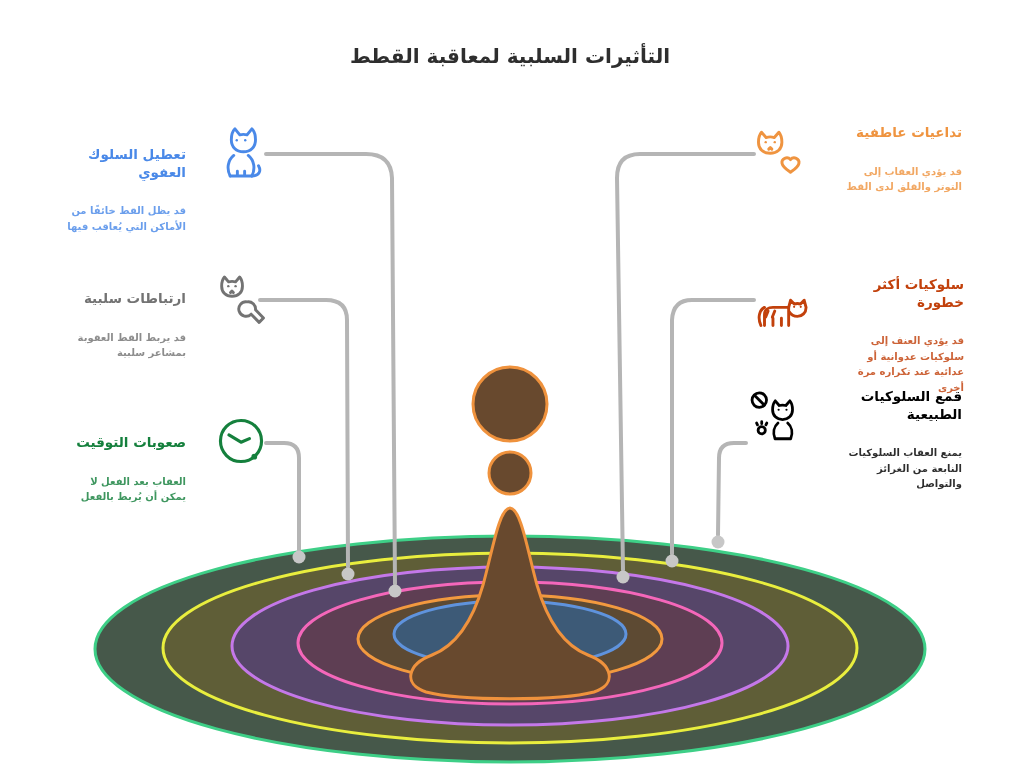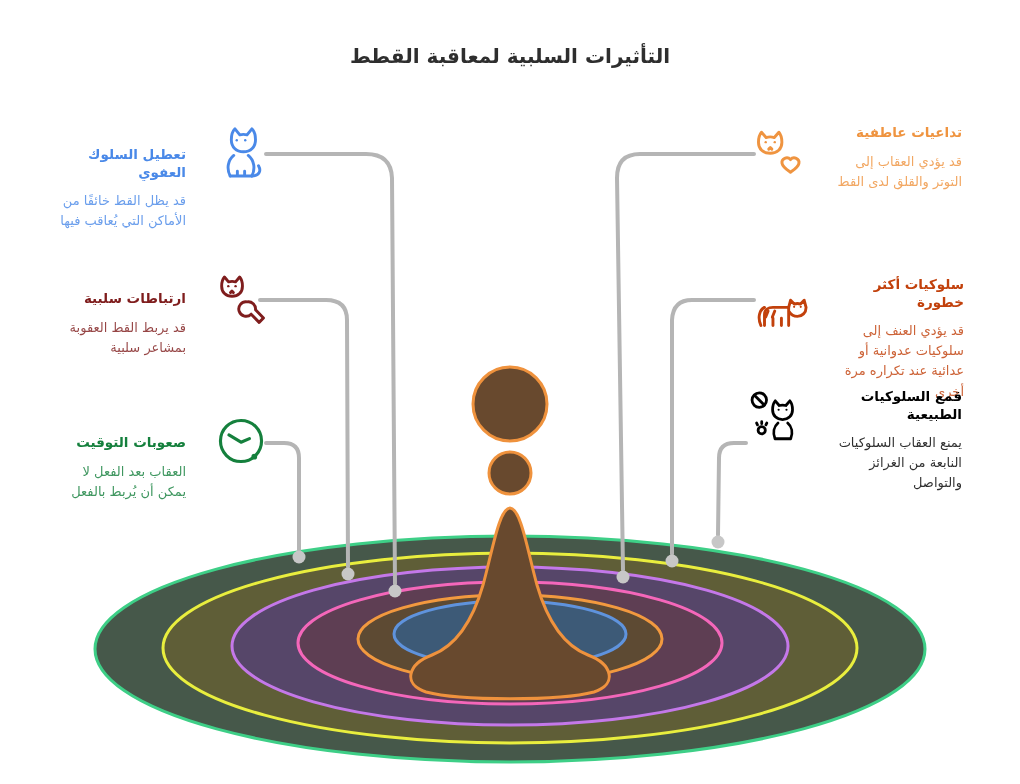--- a/index.html
+++ b/index.html
@@ -9,21 +9,21 @@
   }
   #stage{position:absolute;inset:0;}
   .page-title{
     position:absolute;top:44px;left:0;right:0;text-align:center;
     font-size:20px;font-weight:bold;letter-spacing:.5px;
   }
   svg.diagram{position:absolute;left:0;top:0;}
   .callout{position:absolute;display:flex;gap:26px;align-items:flex-start;}
   .callout-text{flex:1;min-width:0;}
   .callout-heading{font-size:13.5px;font-weight:bold;line-height:1.3;}
-  .callout-body{font-size:13px;line-height:1.55;margin-top:10px;opacity:.82;}
+  .callout-body{font-size:10px;line-height:1.55;margin-top:22px;opacity:.82;font-weight:bold;}
   .callout-left .callout-text{text-align:right;}
   .callout-right .callout-text{text-align:right;}
   .callout-left .callout-heading{margin-top:22px;}
   .callout-right .callout-heading{}
   .callout-icon{width:58px;height:58px;flex:0 0 58px;}
   .callout-icon svg{width:58px;height:58px;display:block;}
 </style>
 </head>
 <body>
 
@@ -83,21 +83,21 @@
         <path d="M16 13 c0-4 1-7 3-9 l4 5 c2-.6 4-.6 6 0 l4-5 c2 2 3 5 3 9 0 6-4 10-10 10 s-10-4-10-10 Z"></path>
         <circle cx="20.5" cy="13.5" r="1" fill="currentColor" stroke="none"></circle>
         <circle cx="27.5" cy="13.5" r="1" fill="currentColor" stroke="none"></circle>
         <path d="M15 43 c-3-6-2-13 3-17 M33 43 c3-6 2-13-3-17"></path>
         <path d="M15 43 h18 M21 43 v-4 M27 43 v-4"></path>
         <path d="M33 43 c6 0 8-4 5.5-8.5"></path>
       </svg>
     </div>
   </div>
 
-  <div class="callout callout-left" style="left: 56px; top: 268px; width: 214px; color: #7f1d1d;">
+  <div class="callout callout-left" style="left: 56px; top: 268px; width: 214px; color: #737373;">
     <div class="callout-text" dir="rtl">
       <div class="callout-heading">ارتباطات سلبية</div>
       <div class="callout-body">قد يربط القط العقوبة بمشاعر سلبية</div>
     </div>
     <div class="callout-icon">
       <svg viewBox="0 0 48 48" fill="none" stroke="currentColor" stroke-width="2.4" stroke-linecap="round" stroke-linejoin="round">
         <path d="M8 15 c0-3.2 .8-5.8 2.3-7.5 l3.4 4 c1.8-.5 4-.5 5.8 0 l3.4-4 c1.5 1.7 2.3 4.3 2.3 7.5 0 5-3.4 8.4-8.6 8.4 S8 20 8 15 Z"></path>
         <circle cx="13.5" cy="15" r="1" fill="currentColor" stroke="none"></circle>
         <circle cx="19.5" cy="15" r="1" fill="currentColor" stroke="none"></circle>
         <path d="M16.5 19 l-1.2 1.2 M16.5 19 l1.2 1.2"></path>

